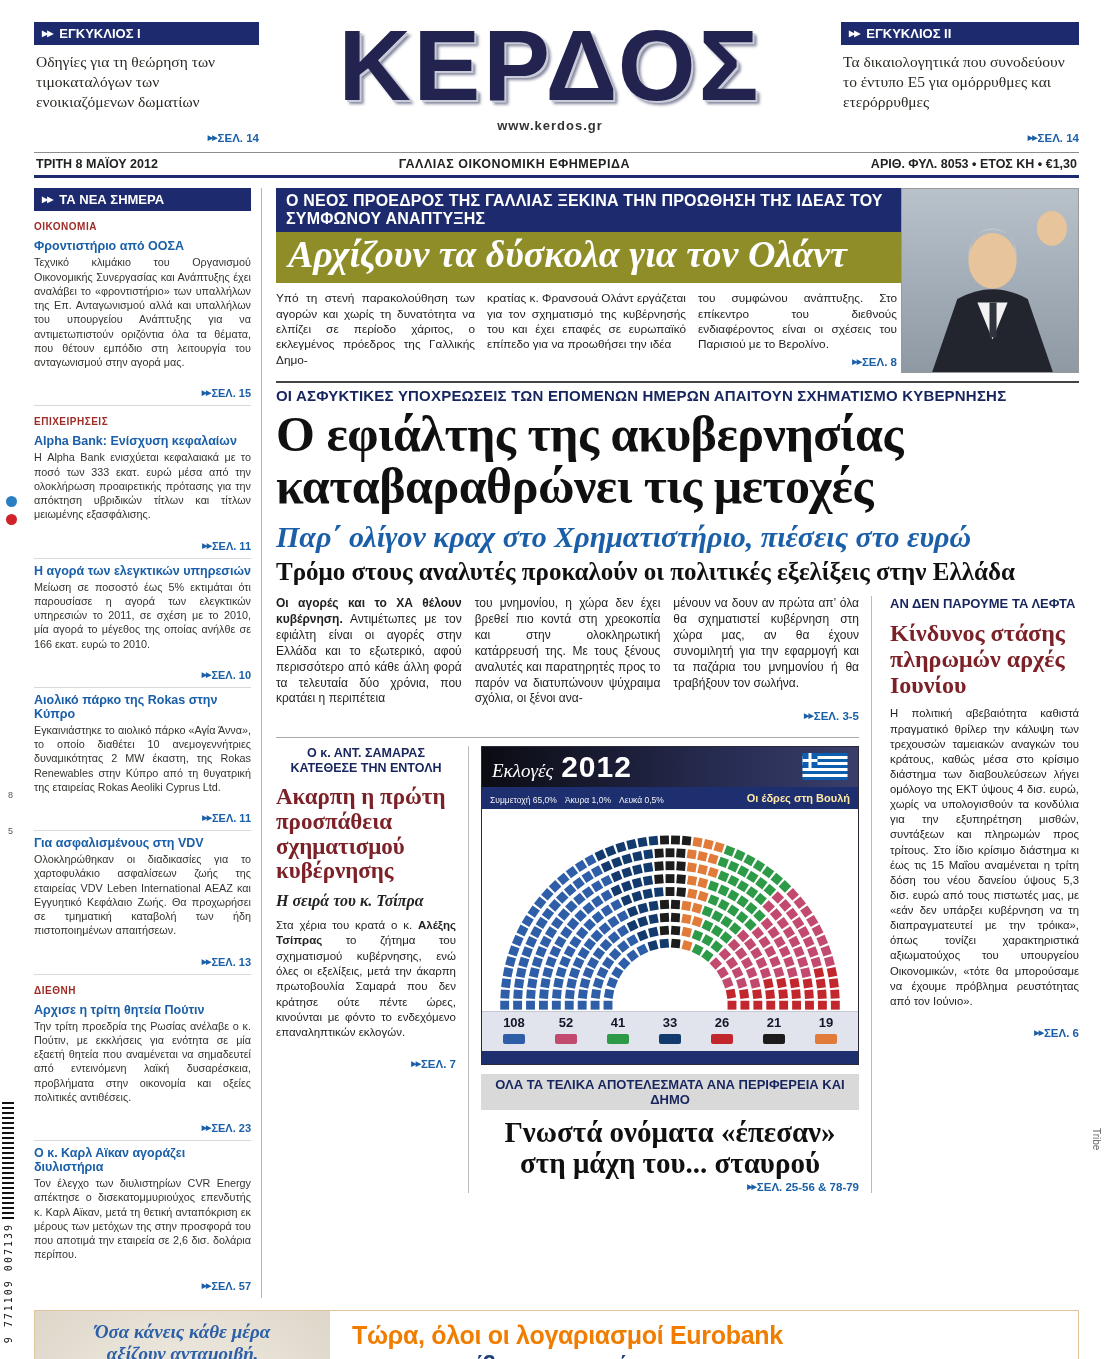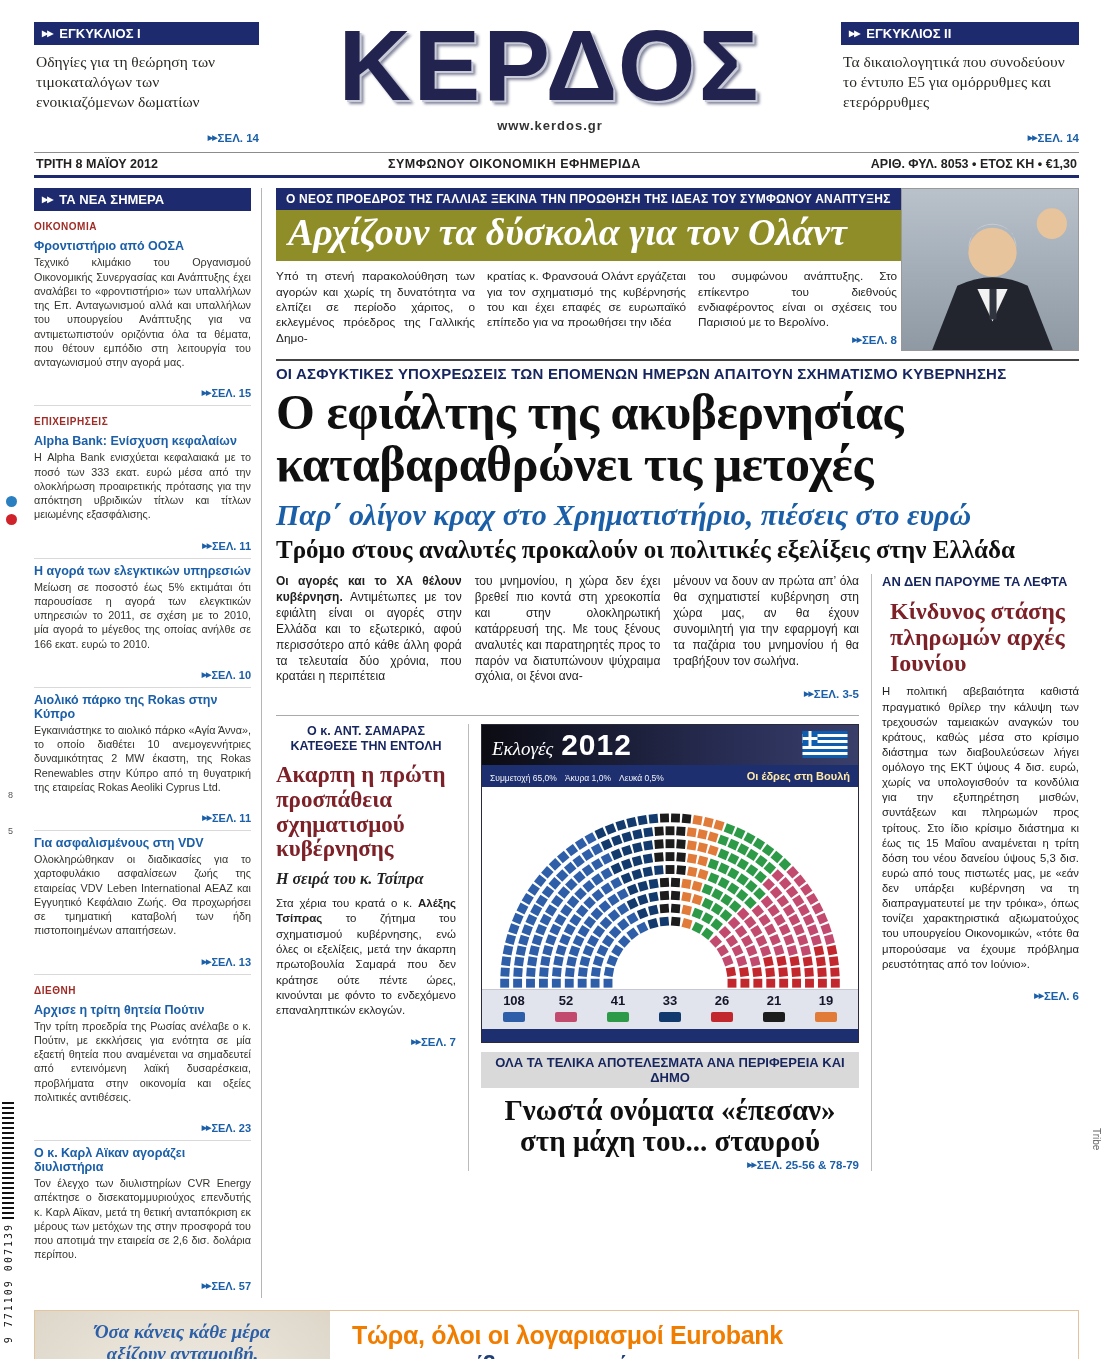--- a/index.html
+++ b/index.html
@@ -31,21 +31,21 @@
   .sb-section-h { color:#9e2b25; font-weight:bold; font-size:10px; margin:10px 0 2px; letter-spacing:.5px; }
   .sb-item { border-bottom:1px solid #d9d9d9; padding:5px 0 6px; }
   .sb-item:last-child { border-bottom:none; }
   .sb-title { color:#1a5fa8; font-weight:bold; font-size:12.5px; margin-bottom:2px; }
   .sb-text { font-size:10.8px; line-height:1.32; color:#33332e; text-align:justify; }
   .sb-item .pageref { font-size:11px; }
 
   
   .holl { display:flex; }
   .holl-left { flex:1; min-width:0; }
-  .holl-kicker { background:#1d2b6e; color:#fff; font-weight:bold; font-size:12px; padding:4px 10px; letter-spacing:.2px; }
+  .holl-kicker { background:#1d2b6e; color:#fff; font-weight:bold; font-size:16px; padding:4px 10px; letter-spacing:.2px; }
   .holl-banner { background:#8e8d28; padding:2px 12px 7px; }
   .holl-banner .h { font-family:"Liberation Serif",serif; font-style:italic; font-weight:bold; color:#fff; font-size:38px; line-height:1.1; }
   .holl-body { display:flex; gap:12px; padding:8px 4px 4px 0; }
   .holl-col { flex:1; font-size:11.8px; line-height:1.3; text-align:justify; color:#222; }
   .holl-photo { width:178px; flex:none; border:1px solid #999; background:#cfd4da; }
   .holl-photo svg { display:block; width:100%; height:100%; }
   .holl .pageref { margin-top:2px; }
 
   
   .lead { margin-top:8px; border-top:2px solid #444; padding-top:4px; }
@@ -59,23 +59,23 @@
   .bcol { flex:1; font-size:12px; line-height:1.32; text-align:justify; color:#1e1e1e; }
 
   
   .lower { display:flex; gap:12px; margin-top:12px; border-top:1px solid #aaa; padding-top:8px; }
   .col-samaras { width:180px; flex:none; }
   .sam-kicker { color:#17255e; font-weight:bold; font-size:12.5px; text-align:center; line-height:1.25; }
   .sam-headline { font-family:"Liberation Serif",serif; font-weight:bold; color:#7d2128; font-size:23px; line-height:1.08; margin-top:8px; }
   .sam-deck { font-family:"Liberation Serif",serif; font-style:italic; font-weight:bold; font-size:16px; color:#222; margin-top:8px; }
   .sam-text { font-size:11.5px; line-height:1.33; text-align:justify; margin-top:8px; color:#222; }
   .col-election { flex:1; min-width:0; border-left:1px solid #bbb; padding-left:12px; }
-  .col-payments { width:208px; flex:none; border-left:1px solid #bbb; padding-left:10px; }
+  .col-payments { width:208px; flex:none; border-left:1px solid #bbb; padding-left:18px; }
   .pay-kicker { color:#17255e; font-weight:bold; font-size:13px; line-height:1.25; }
-  .pay-headline { font-family:"Liberation Serif",serif; font-weight:bold; color:#7d2128; font-size:24px; line-height:1.08; margin:8px 8px; }
+  .pay-headline { font-family:"Liberation Serif",serif; font-weight:bold; color:#7d2128; font-size:24px; line-height:1.08; margin:8px 0; }
   .pay-text { font-size:11.3px; line-height:1.34; text-align:justify; color:#222; }
 
   
   .egfx { border:1px solid #2a2a3a; }
   .egfx-head { background:linear-gradient(90deg,#0b0b12,#2a2f58 70%,#3a3f6a); color:#fff; display:flex; justify-content:space-between; align-items:center; padding:3px 10px; }
   .egfx-title .t1 { font-family:"Liberation Serif",serif; font-style:italic; font-size:19px; margin-right:8px; }
   .egfx-title .t2 { font-weight:bold; font-size:30px; letter-spacing:1px; }
   .flag { width:46px; height:27px; flex:none; }
   .egfx-sub { background:#1d2f6e; color:#fff; display:flex; justify-content:space-between; align-items:center; padding:2px 8px; }
   .egfx-stats span { font-size:8.5px; margin-right:8px; opacity:.95; }
@@ -161,21 +161,21 @@
         <span class="arr">▶▶</span>
         <span>ΕΓΚΥΚΛΙΟΣ ΙΙ</span>
       </div>
       <div class="encyc-text">Τα δικαιολογητικά που συνοδεύουν το έντυπο Ε5 για ομόρρυθμες και ετερόρρυθμες</div>
       <div class="pageref">ΣΕΛ. 14</div>
     </div>
   </div>
 
   <div class="dateline">
     <span>ΤΡΙΤΗ 8 ΜΑΪΟΥ 2012</span>
-    <span class="tagline">ΣΥΜΦΩΝΟΥ ΟΙΚΟΝΟΜΙΚΗ ΕΦΗΜΕΡΙΔΑ</span>
+    <span class="tagline">ΓΑΛΛΙΑΣ ΟΙΚΟΝΟΜΙΚΗ ΕΦΗΜΕΡΙΔΑ</span>
     <span>ΑΡΙΘ. ΦΥΛ. 8053 • ΕΤΟΣ ΚΗ • €1,30</span>
   </div>
 
   <div class="bodywrap">
 
     <div class="sidebar">
       <div class="bar-navy">
         <span class="arr">▶▶</span>
         <span>ΤΑ ΝΕΑ ΣΗΜΕΡΑ</span>
       </div>

